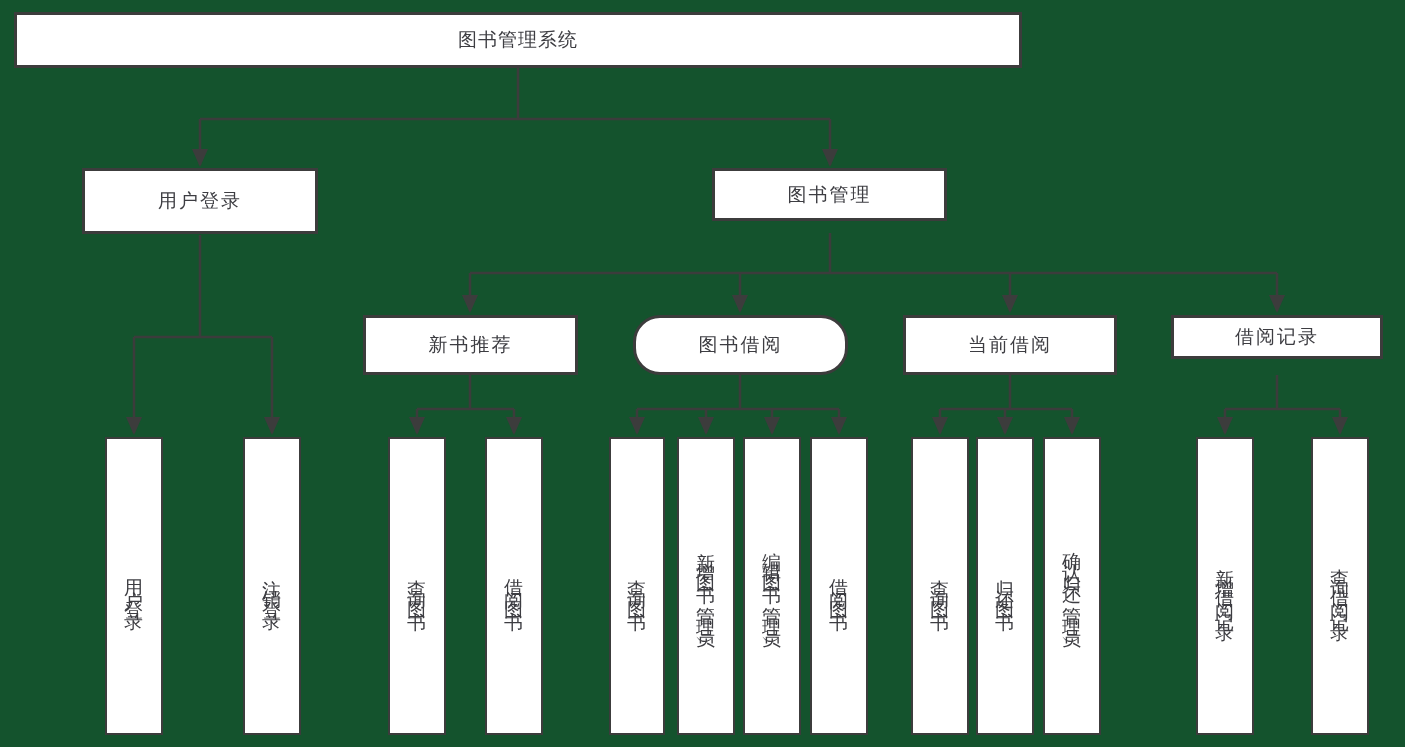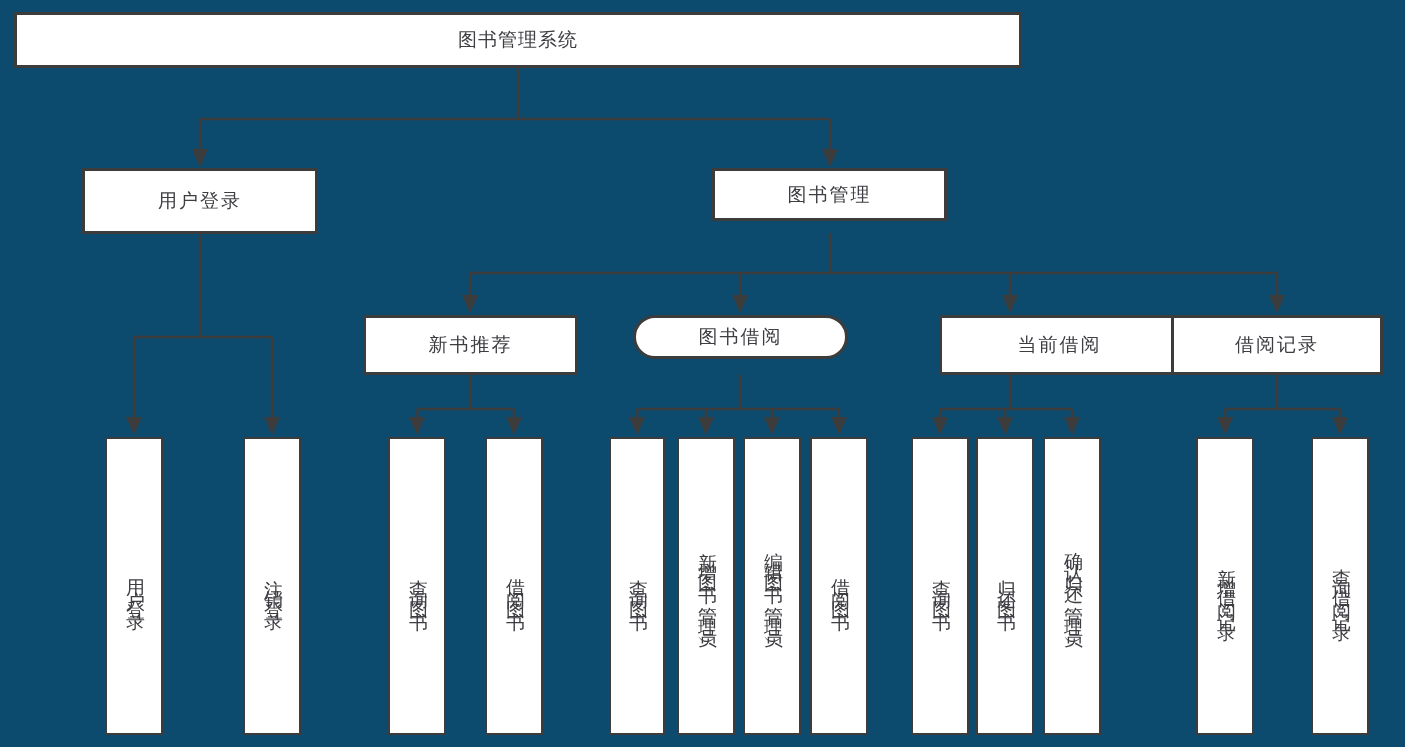--- a/index.html
+++ b/index.html
@@ -1,20 +1,20 @@
 <!DOCTYPE html>
 <html><head>
 <meta charset="utf-8">
 <style>
   html,body{margin:0;padding:0;background:#ffffff;}
   .canvas{
     position:relative;
     width:1405px;height:747px;
-    background:#0c4a6e;
-    font-family:Liberation Mono, monospace;
+    background:#14532d;
+    font-family:Liberation Serif, serif;
     overflow:hidden;
   }
   svg.wires{position:absolute;left:0;top:0;z-index:1;}
   .box{
     position:absolute;
     background:#ffffff;
     border:3px solid #3c3c3c;
     box-sizing:border-box;
     display:flex;align-items:center;justify-content:center;
     color:#3d3d42;
@@ -112,27 +112,27 @@
   <div class="box" style="left:82px;top:168px;width:236px;height:66px;">
     <span>用户登录</span>
   </div>
   <div class="box" style="left:712px;top:168px;width:235px;height:53px;">
     <span>图书管理</span>
   </div>
 
   <div class="box" style="left:363px;top:315px;width:215px;height:60px;">
     <span>新书推荐</span>
   </div>
-  <div class="box" style="left:633px;top:315px;width:215px;height:44px;border-radius:27px;">
+  <div class="box" style="left:633px;top:315px;width:215px;height:60px;border-radius:27px;">
     <span>图书借阅</span>
   </div>
-  <div class="box" style="left:903px;top:315px;width:241px;height:60px;margin-left:36px;">
+  <div class="box" style="left:903px;top:315px;width:214px;height:60px;">
     <span>当前借阅</span>
   </div>
-  <div class="box" style="left:1171px;top:315px;width:212px;height:60px;">
+  <div class="box" style="left:1171px;top:315px;width:212px;height:44px;">
     <span>借阅记录</span>
   </div>
 
   <div class="leaf" style="left:105px;width:58px;">
     <span>用户登录</span>
   </div>
   <div class="leaf" style="left:243px;width:58px;">
     <span>注销登录</span>
   </div>
 

